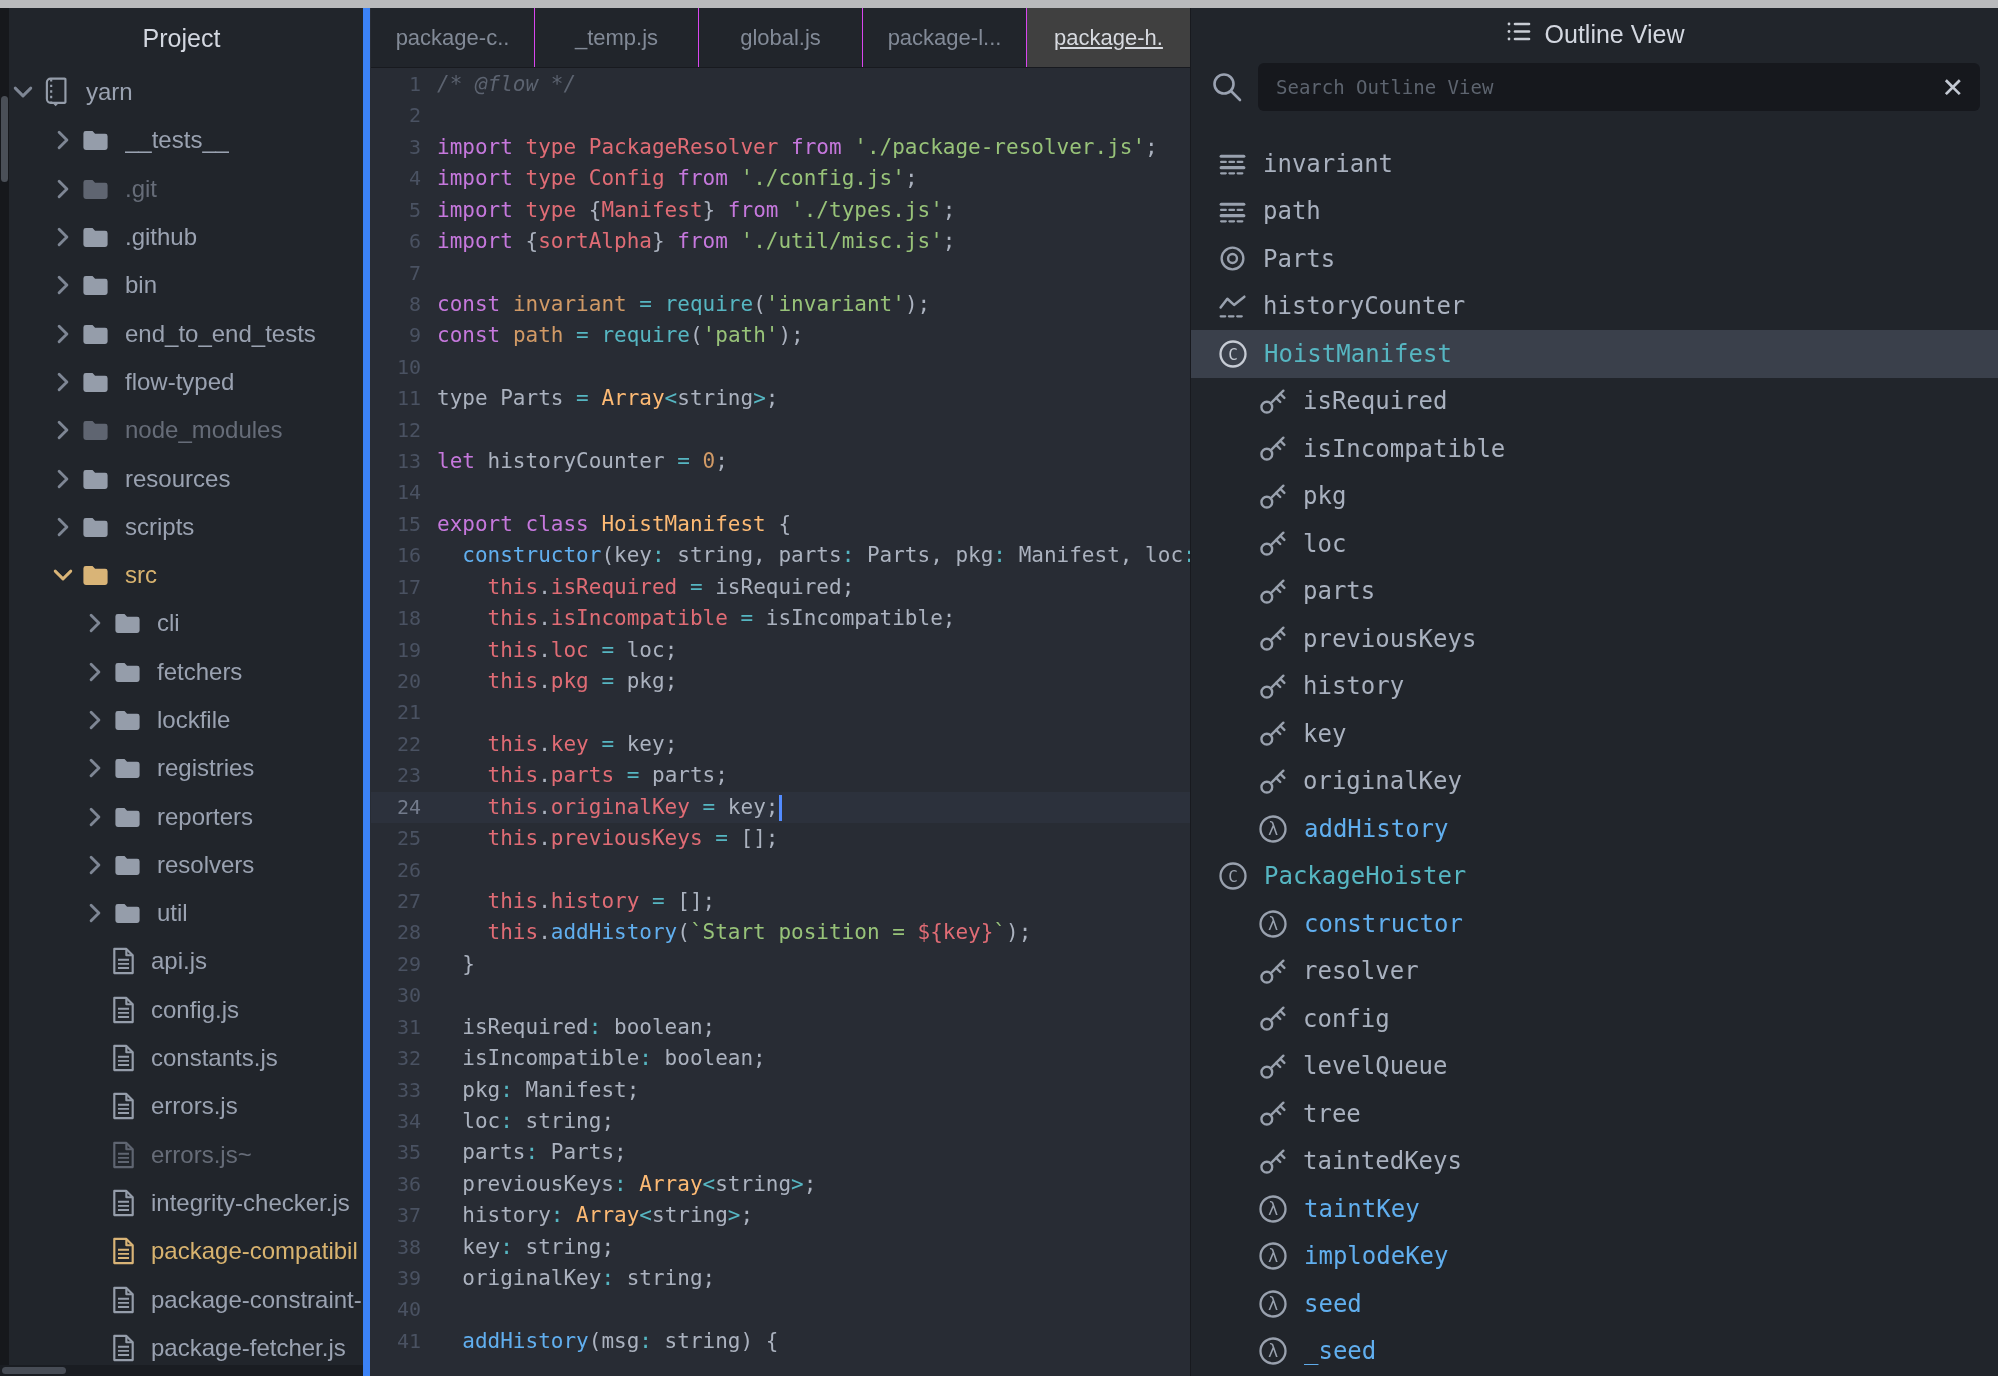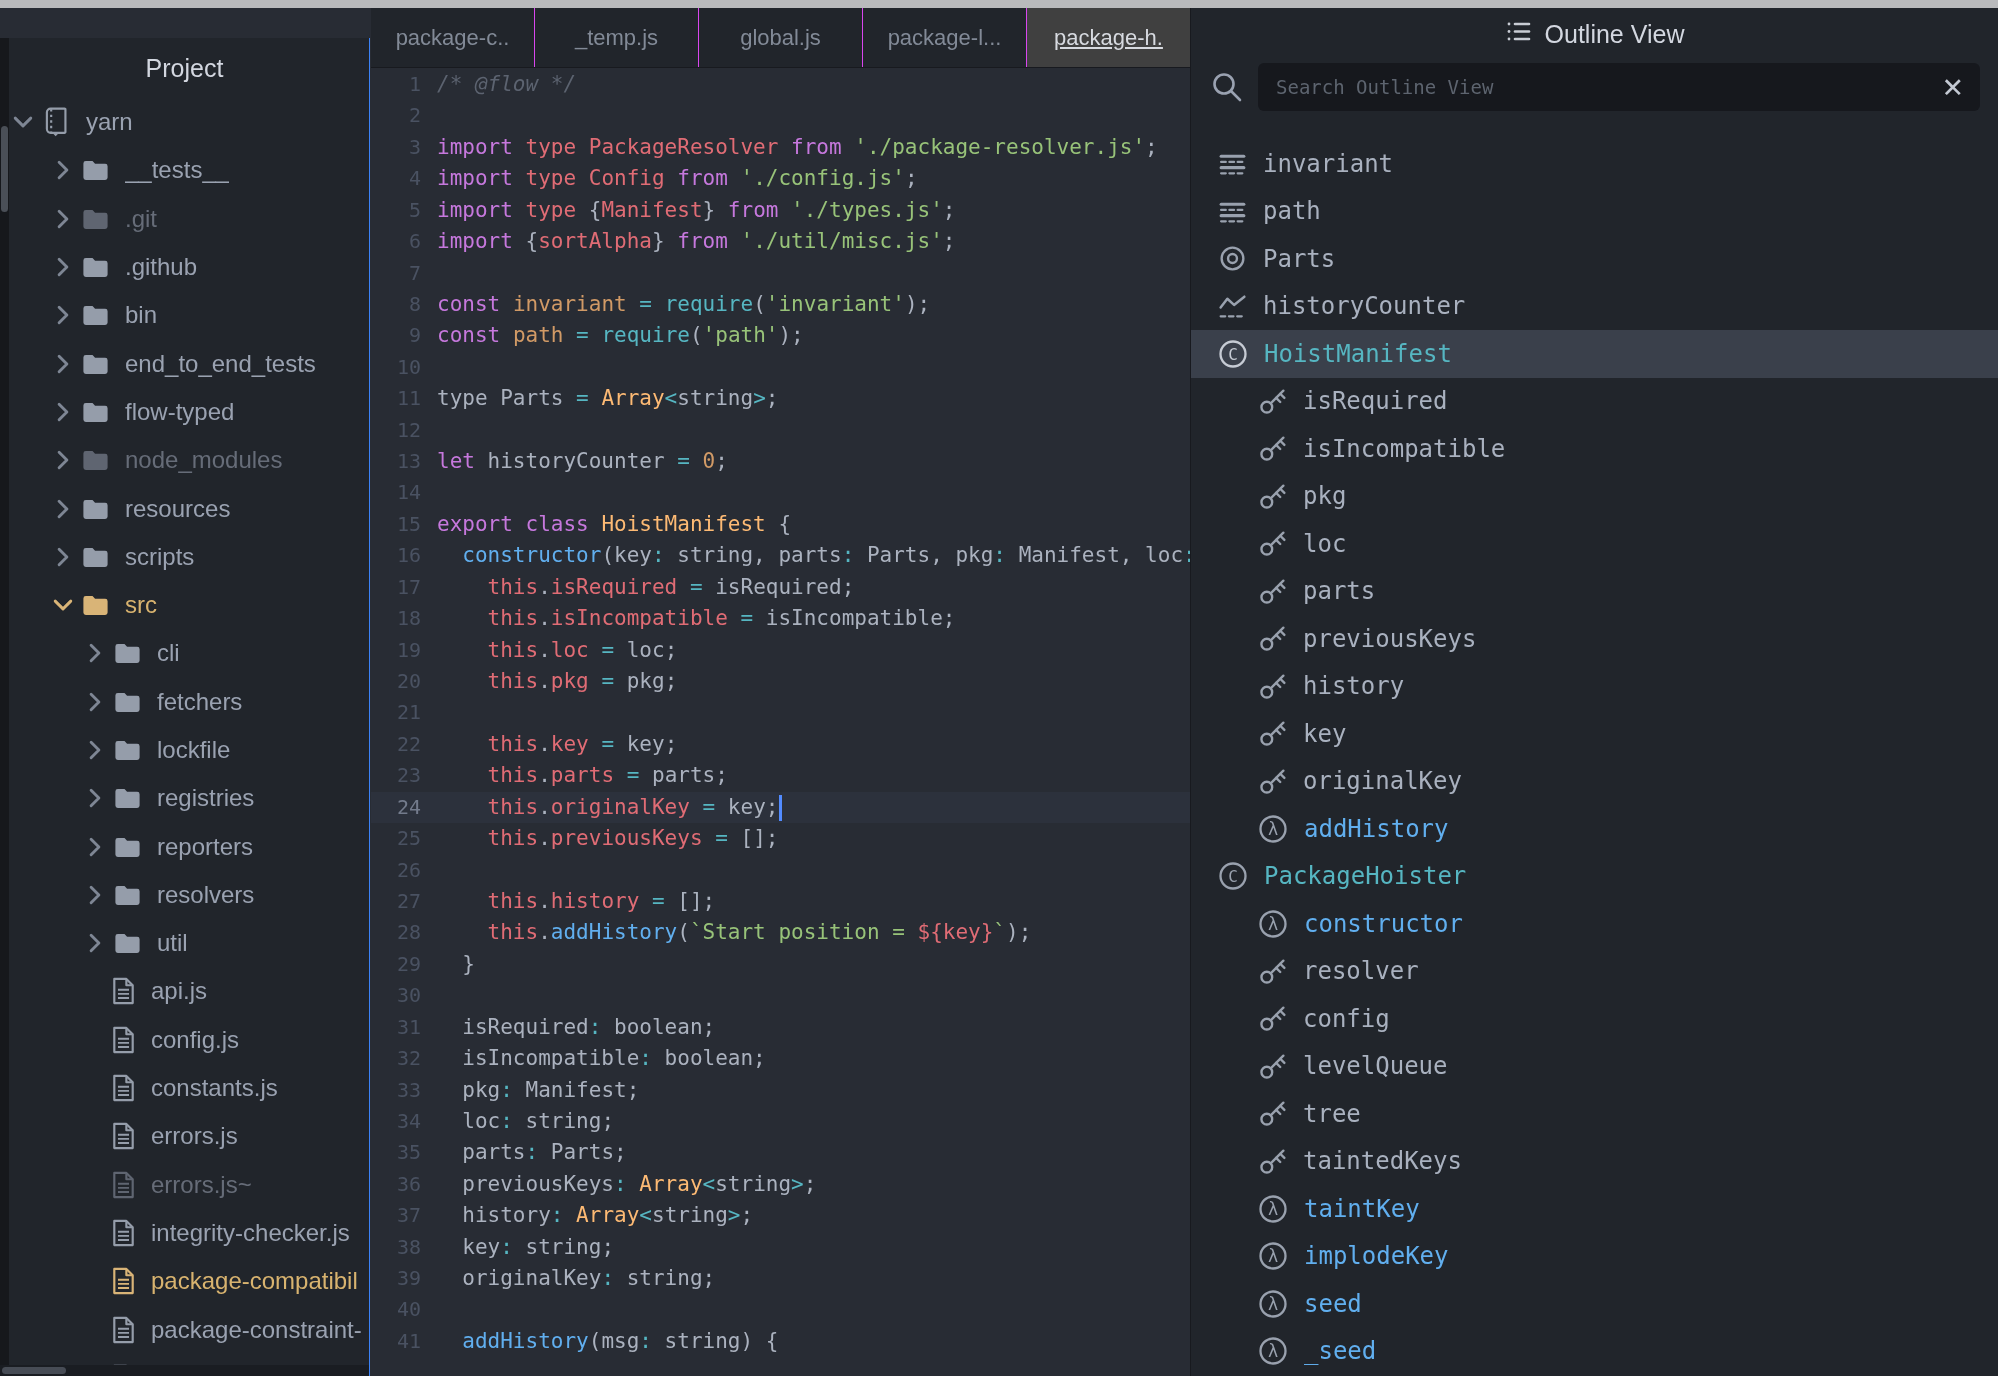--- a/index.html
+++ b/index.html
@@ -6,21 +6,21 @@
   html,body { margin:0; padding:0; }
   body {
     width:1998px; height:1376px; position:relative; overflow:hidden;
     background:#282c34; font-family:"Liberation Sans", sans-serif;
     -webkit-font-smoothing:antialiased;
   }
   .top-strip { position:absolute; top:0; left:0; width:1998px; height:8px; background:#b9babc; z-index:20; }
 
   
   .tree-panel { position:absolute; top:8px; left:0; width:370px; bottom:0; background:#21252b;
-                border-right:1px solid #3b82f6; overflow:hidden;margin-top:30px; }
+                border-right:7px solid #3b82f6; overflow:hidden; }
   .tree-title { height:60px; display:flex; align-items:center; justify-content:center;
                 color:#d3d7e0; font-size:25px; }
   .tree-list { position:absolute; top:60px; left:0; right:0; }
   .tree-row { height:48.3px; display:flex; align-items:center; white-space:nowrap;
               color:#9aa2b1; font-size:24px; cursor:default; }
   .tree-row .chev { width:15px; height:20px; flex:0 0 auto; color:#7e8694; display:flex; align-items:center; }
   .tree-row .chev svg { display:block; }
   .tree-row .chev.down svg { transform:rotate(90deg); }
   .tree-row .t-icon { flex:0 0 auto; display:flex; align-items:center; margin-right:16px; color:#959daa; }
   .tree-row .t-label { overflow:hidden; }

